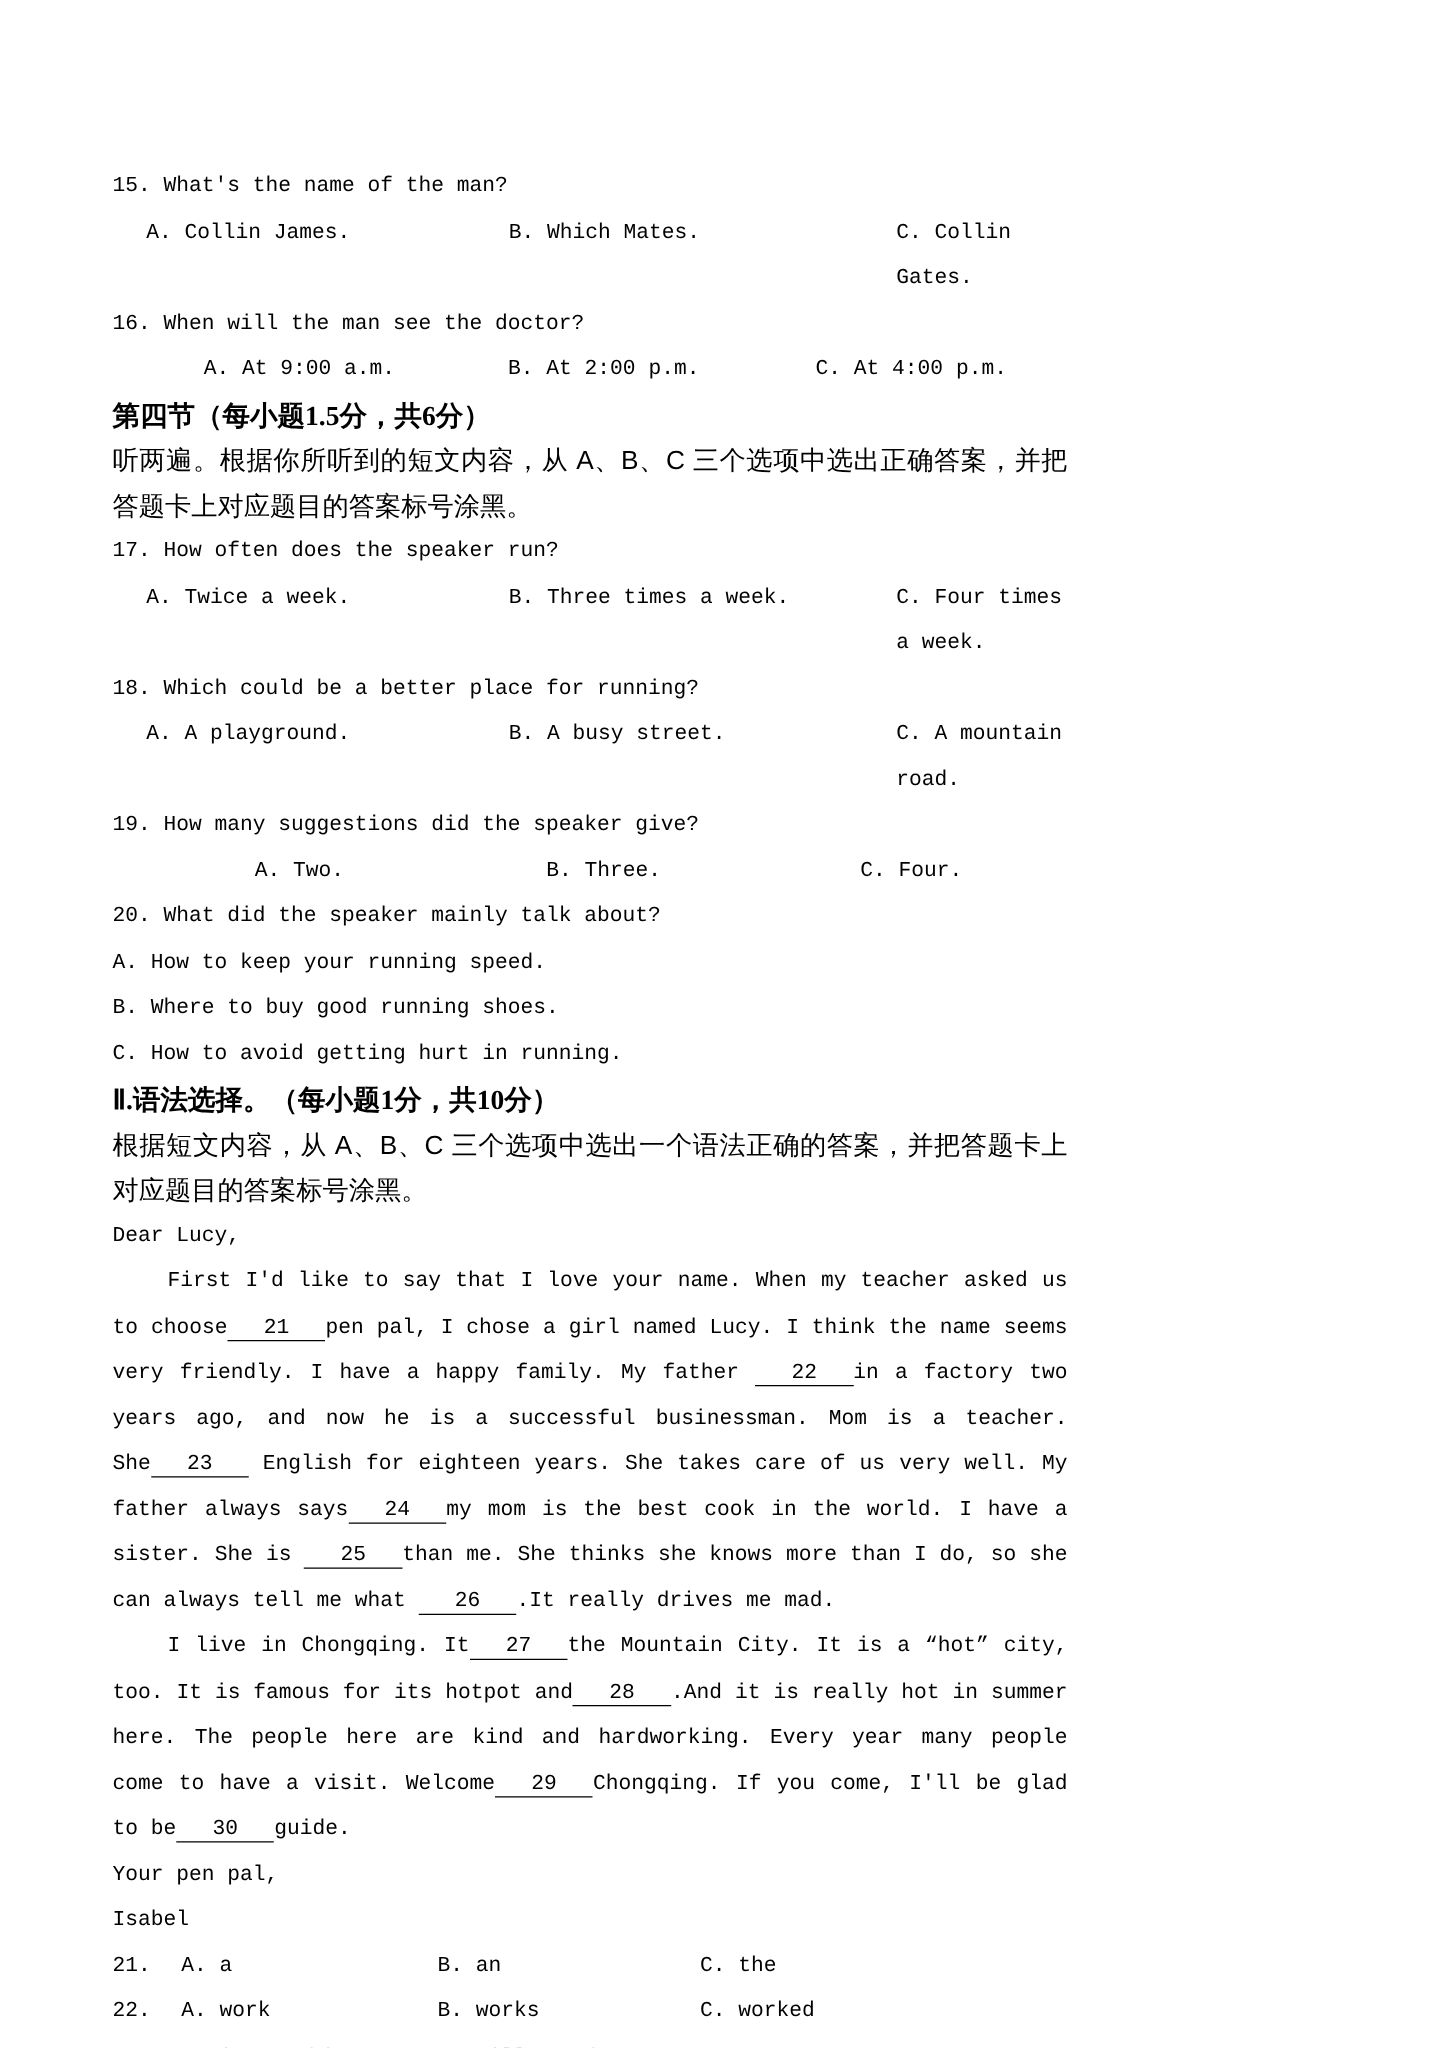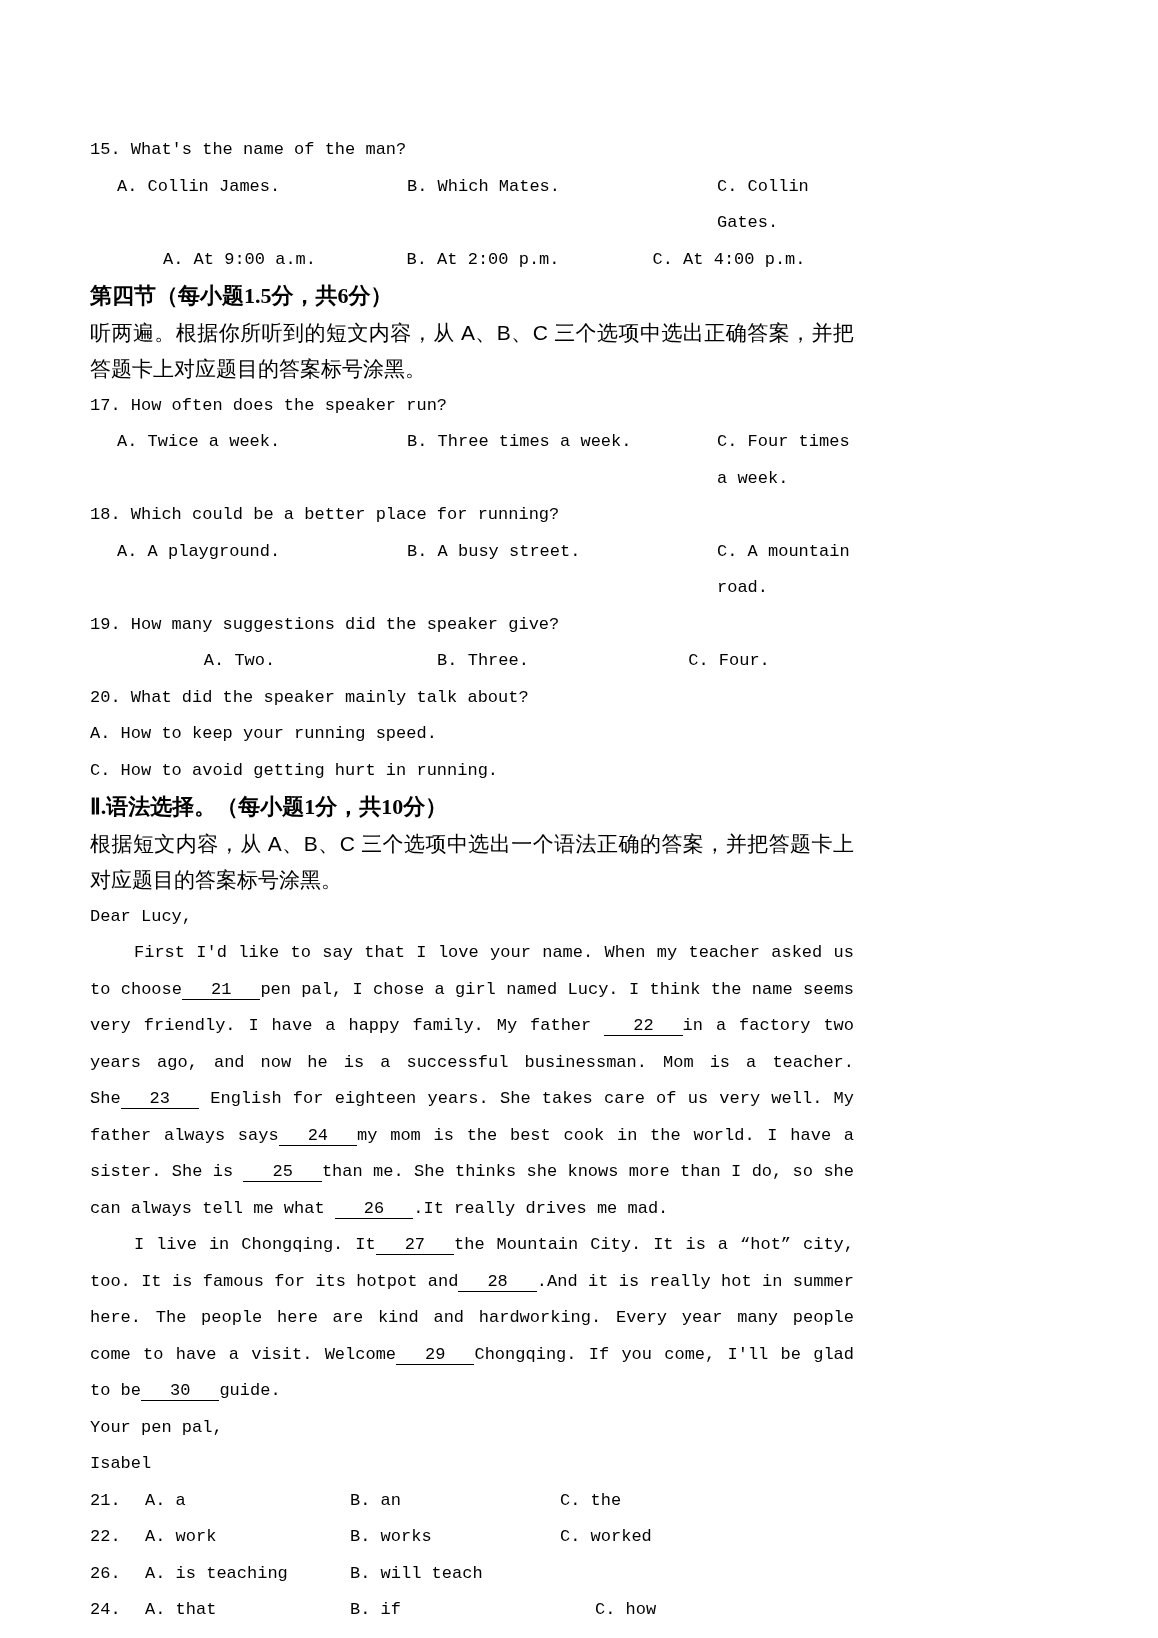--- a/index.html
+++ b/index.html
@@ -29,20 +29,21 @@
 
 <div class="page">
 
   <div class="line">15. What's the name of the man?</div>
   <div class="line opts cols-wide">
     <span>A. Collin James.</span>
     <span>B. Which Mates.</span>
     <span>C. Collin Gates.</span>
   </div>
 
+  <div class="line">16. When will the man see the doctor?</div>
   <div class="line opts cols-mid">
     <span>A. At 9:00 a.m.</span>
     <span>B. At 2:00 p.m.</span>
     <span>C. At 4:00 p.m.</span>
   </div>
 
   <div class="line cn-title">第四节（每小题1.5分，共6分）</div>
   <div class="cn just">听两遍。根据你所听到的短文内容，从 A、B、C 三个选项中选出正确答案，并把答题卡上对应题目的答案标号涂黑。</div>
 
   <div class="line">17. How often does the speaker run?</div>
@@ -61,20 +62,21 @@
 
   <div class="line">19. How many suggestions did the speaker give?</div>
   <div class="line opts cols-mid">
     <span>A. Two.</span>
     <span>B. Three.</span>
     <span>C. Four.</span>
   </div>
 
   <div class="line">20. What did the speaker mainly talk about?</div>
   <div class="line">A. How to keep your running speed.</div>
+  <div class="line">B. Where to buy good running shoes.</div>
   <div class="line">C. How to avoid getting hurt in running.</div>
 
   <div class="line cn-title">Ⅱ.语法选择。（每小题1分，共10分）</div>
   <div class="cn just">根据短文内容，从 A、B、C 三个选项中选出一个语法正确的答案，并把答题卡上对应题目的答案标号涂黑。</div>
 
   <div class="line">Dear Lucy,</div>
 
   <p class="para"><span>First I'd like to say that I love your name. When my teacher asked us to choose</span><span class="blank">21</span><span>pen pal, I chose a girl named Lucy. I think the name seems very friendly. I have a happy family. My father </span><span class="blank">22</span><span>in a factory two years ago, and now he is a successful businessman. Mom is a teacher. She</span><span class="blank">23</span><span> English for eighteen years. She takes care of us very well. My father always says</span><span class="blank">24</span><span>my mom is the best cook in the world. I have a sister. She is </span><span class="blank">25</span><span>than me. She thinks she knows more than I do, so she can always tell me what </span><span class="blank">26</span><span>.It really drives me mad.</span></p>
 
   <p class="para"><span>I live in Chongqing. It</span><span class="blank">27</span><span>the Mountain City. It is a “hot” city, too. It is famous for its hotpot and</span><span class="blank">28</span><span>.And it is really hot in summer here. The people here are kind and hardworking. Every year many people come to have a visit. Welcome</span><span class="blank">29</span><span>Chongqing. If you come, I'll be glad to be</span><span class="blank">30</span><span>guide.</span></p>

